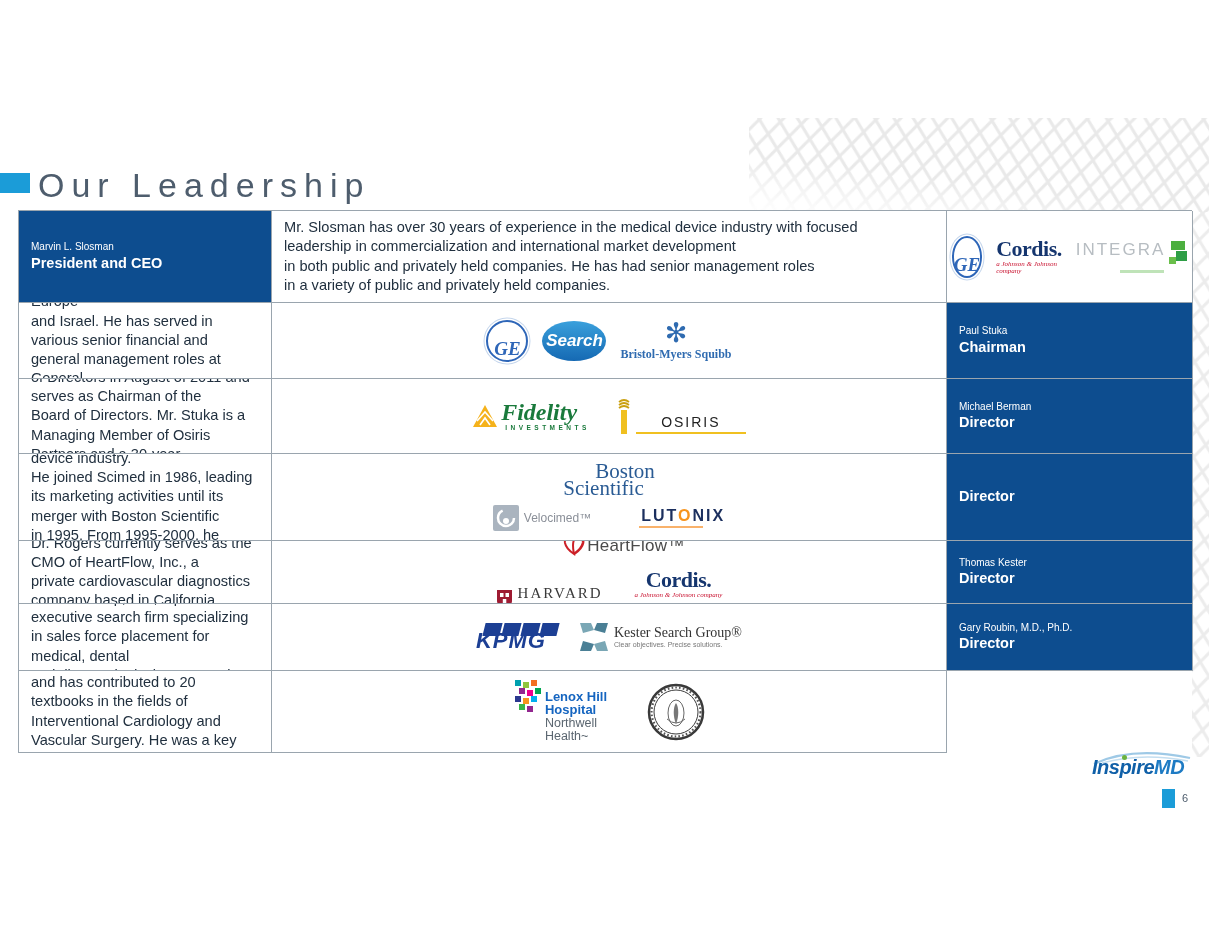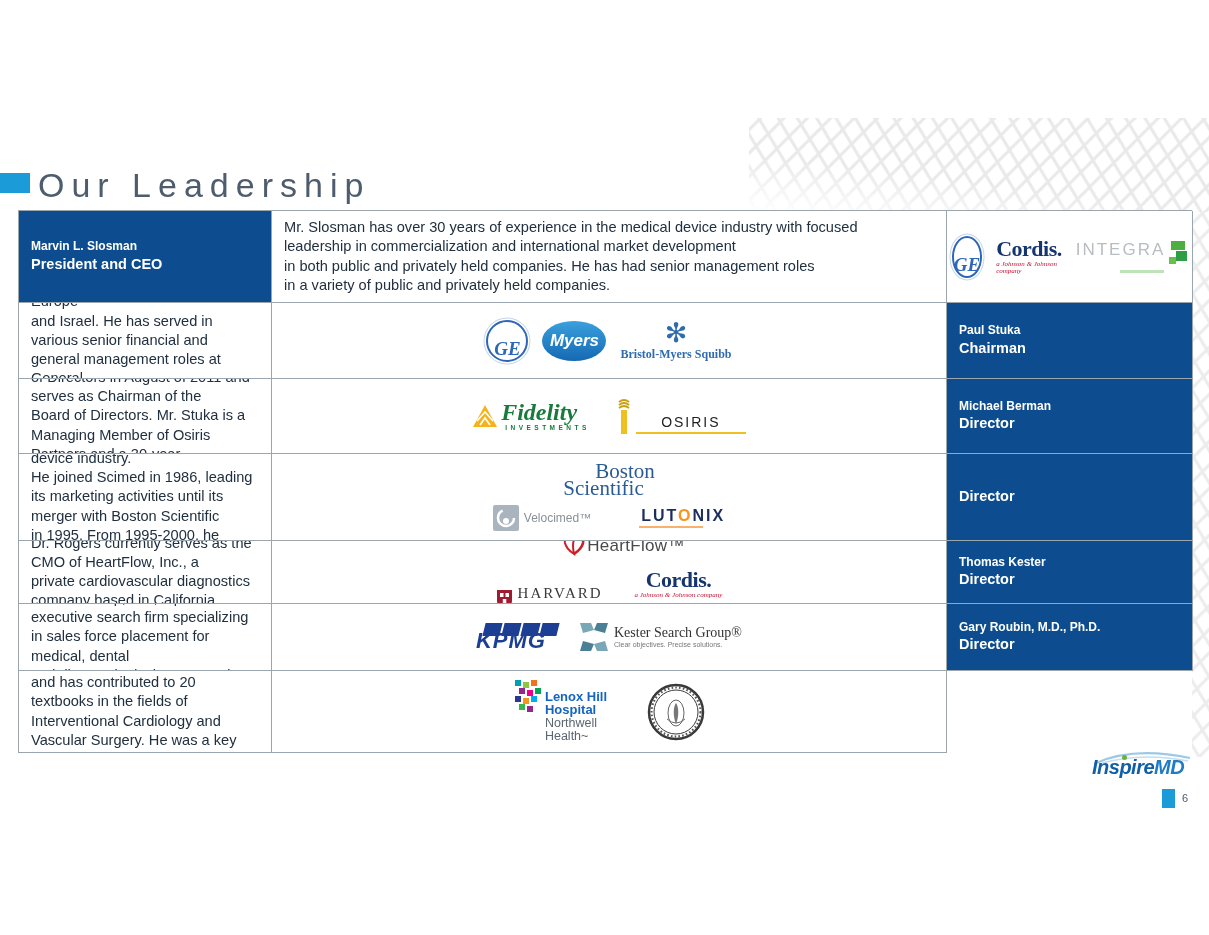--- a/index.html
+++ b/index.html
@@ -14,21 +14,21 @@
   .title-accent { position:absolute; left:0; top:173px; width:30px; height:20px; background:#1b9cd8; }
   .page-title { position:absolute; left:38px; top:166px; font-size:34px; letter-spacing:7px; color:#4e5d6d; font-weight:400; }
 
   
   .lead-table { position:absolute; left:18px; top:210px; width:1174px;
     display:grid; grid-template-columns:253px 675px 246px;
     grid-template-rows:92px 76px 75px 87px 63px 67px 82px;
     border-top:1px solid #9aa5ae; border-left:1px solid #9aa5ae; background:#fff; }
   .cell { border-right:1px solid #9aa5ae; border-bottom:1px solid #9aa5ae; overflow:hidden; }
   .name-cell { background:#0d4d8f; color:#fff; display:flex; flex-direction:column; justify-content:center; padding-left:12px; }
-  .person-name { font-weight:bold; font-size:12px; line-height:1.32; }
+  .person-name { font-weight:normal; font-size:10px; line-height:1.32; }
   .person-title { font-weight:bold; font-size:14.5px; line-height:1.32; }
   .bio-cell { display:flex; align-items:center; padding:6px 12px; }
   .bio-text { font-size:14.6px; line-height:1.32; color:#21303f; white-space:pre-line; }
   .logo-cell { display:flex; align-items:center; justify-content:center; gap:14px; padding:4px 6px; }
   .logo-col { flex-direction:column; gap:2px; }
 
   
   .logo { display:flex; align-items:center; justify-content:center; }
   .stack { display:flex; flex-direction:column; align-items:center; line-height:1; }
 
@@ -176,21 +176,21 @@
     <div class="cell bio-cell">
       <div class="bio-text">Mr. Shore has over 25 years of experience in financial management in the United States, Europe
 and Israel. He has served in various senior financial and general management roles at General
 Electric, Dunn and Bradstreet, Pfizer Pharmaceuticals and Bristol Myers Squibb.</div>
     </div>
     <div class="cell logo-cell">
       <div class="logo ge-ring">
           <span class="ge-mono">GE</span>
         </div>
       <div class="logo pfizer-oval">
-          <span class="pfizer-text">Myers</span>
+          <span class="pfizer-text">Search</span>
         </div>
       <div class="stack">
         <span class="bms-flake">✻</span>
         <span class="bms-name">Bristol-Myers Squibb</span>
       </div>
     </div>
 
     <div class="cell name-cell">
       <div class="person-name">Paul Stuka</div>
       <div class="person-title">Chairman</div>

